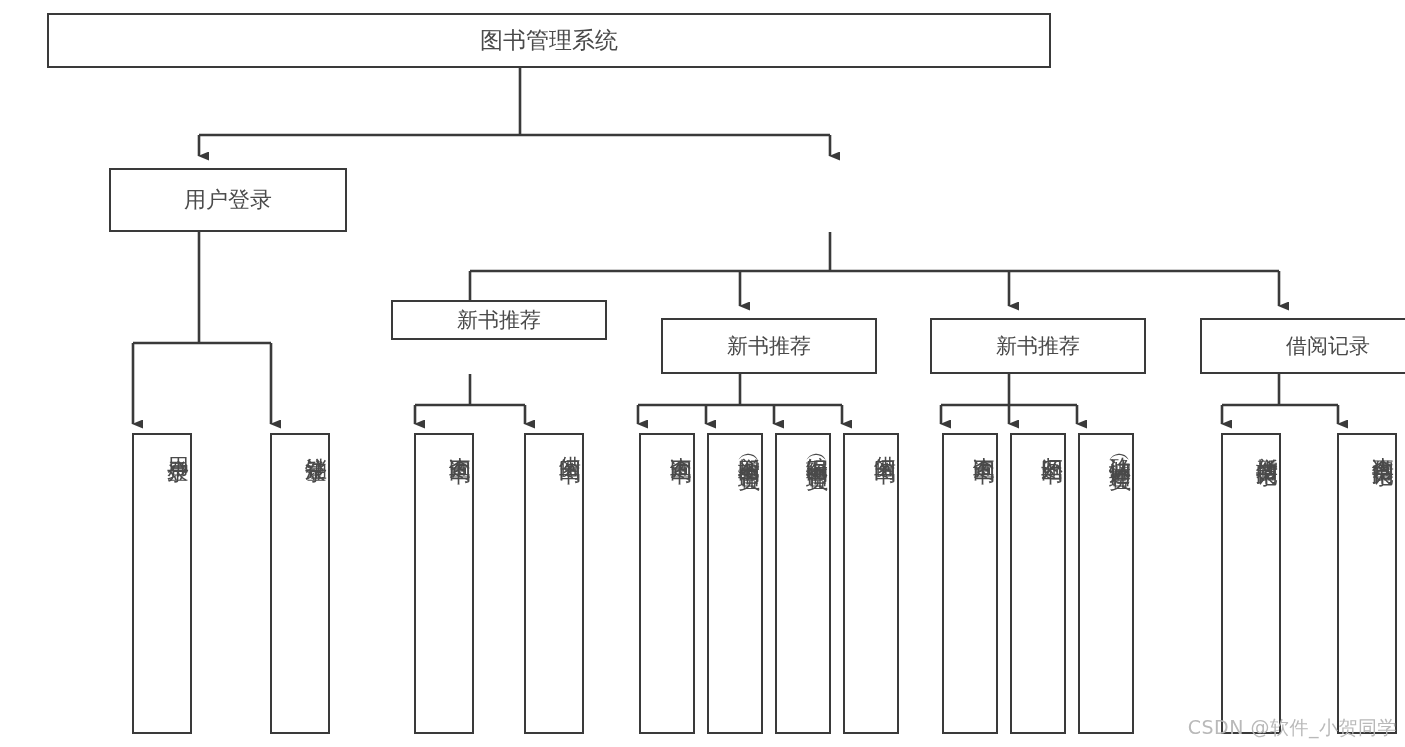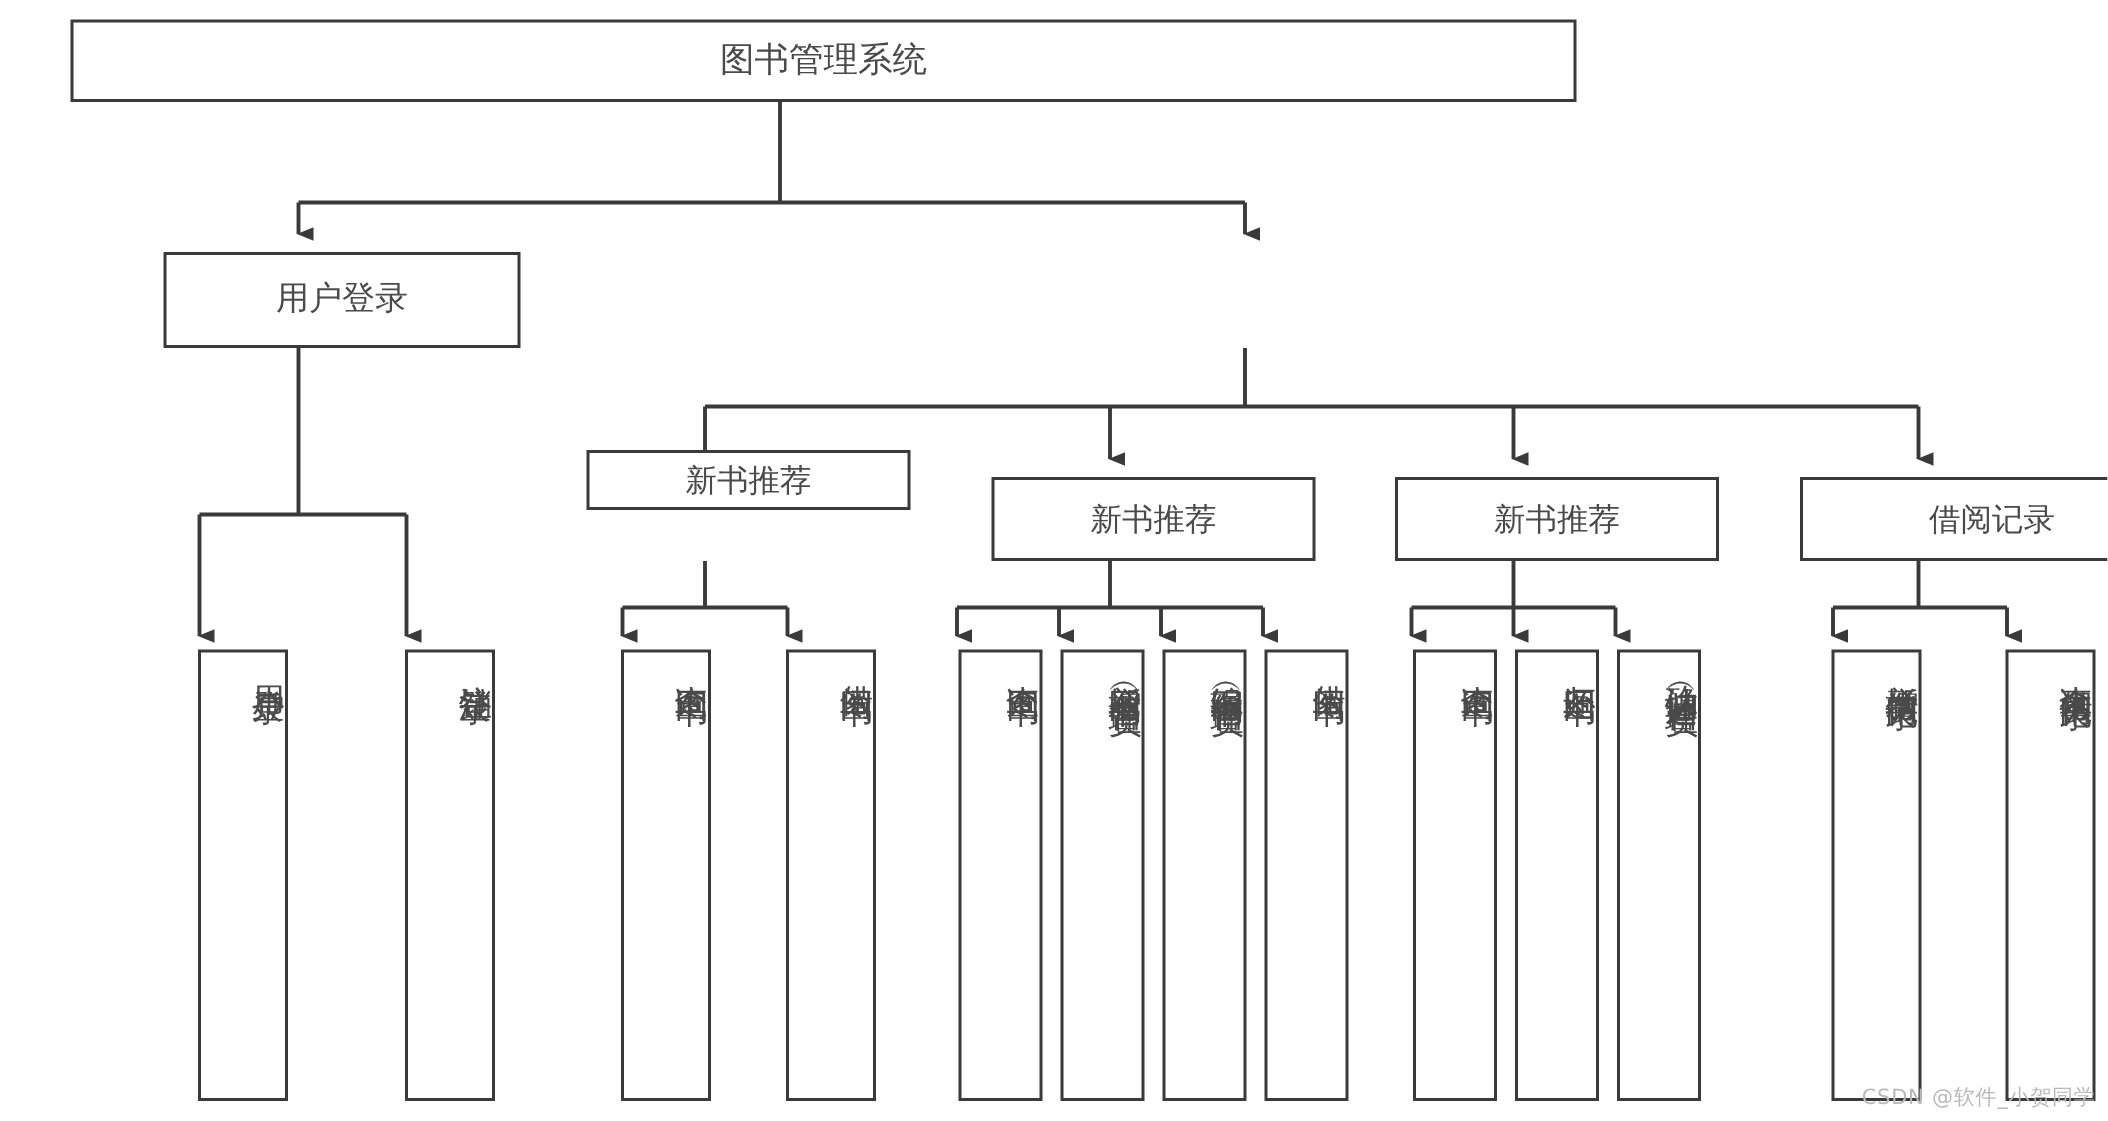--- a/index.html
+++ b/index.html
@@ -66,21 +66,21 @@
     width: 100%;
     text-align: start;
   }
   .node-leaf.leaf-center .node-label {
     text-align: center;
   }
   .watermark {
     position: absolute;
     right: 8px;
     bottom: 6px;
-    font-size: 14px;
+    font-size: 19px;
     color: #b9b9b9;
     letter-spacing: 0.5px;
     z-index: 5;
     white-space: nowrap;
   }
 </style>
 </head>
 <body>
 
 <div id="diagram-root">

